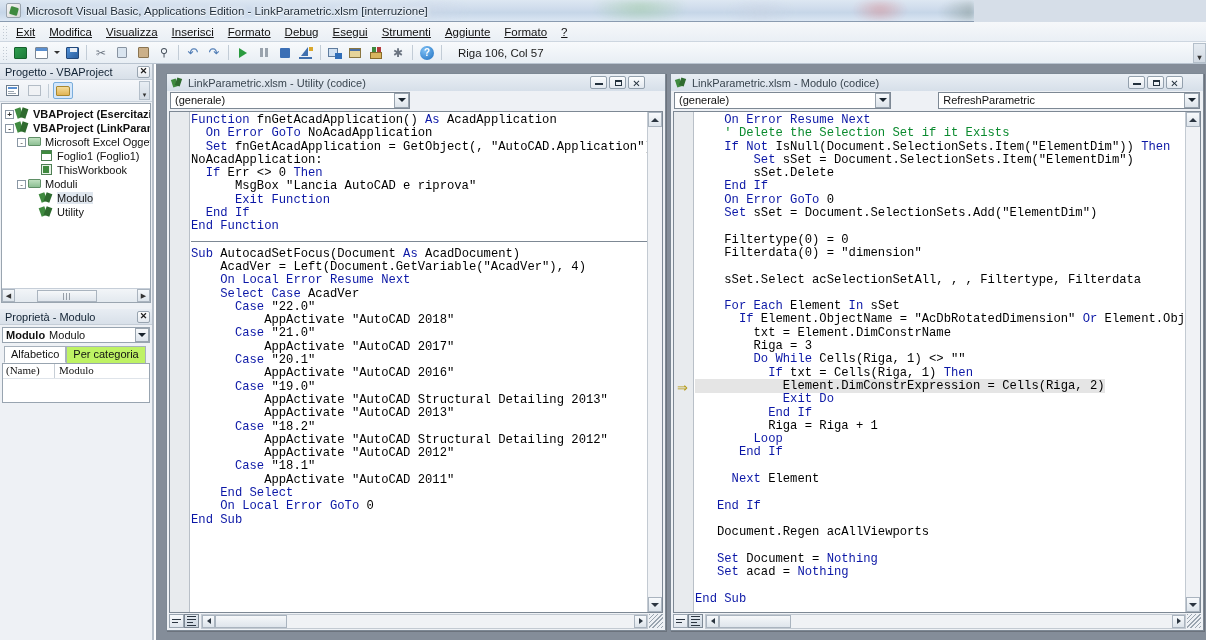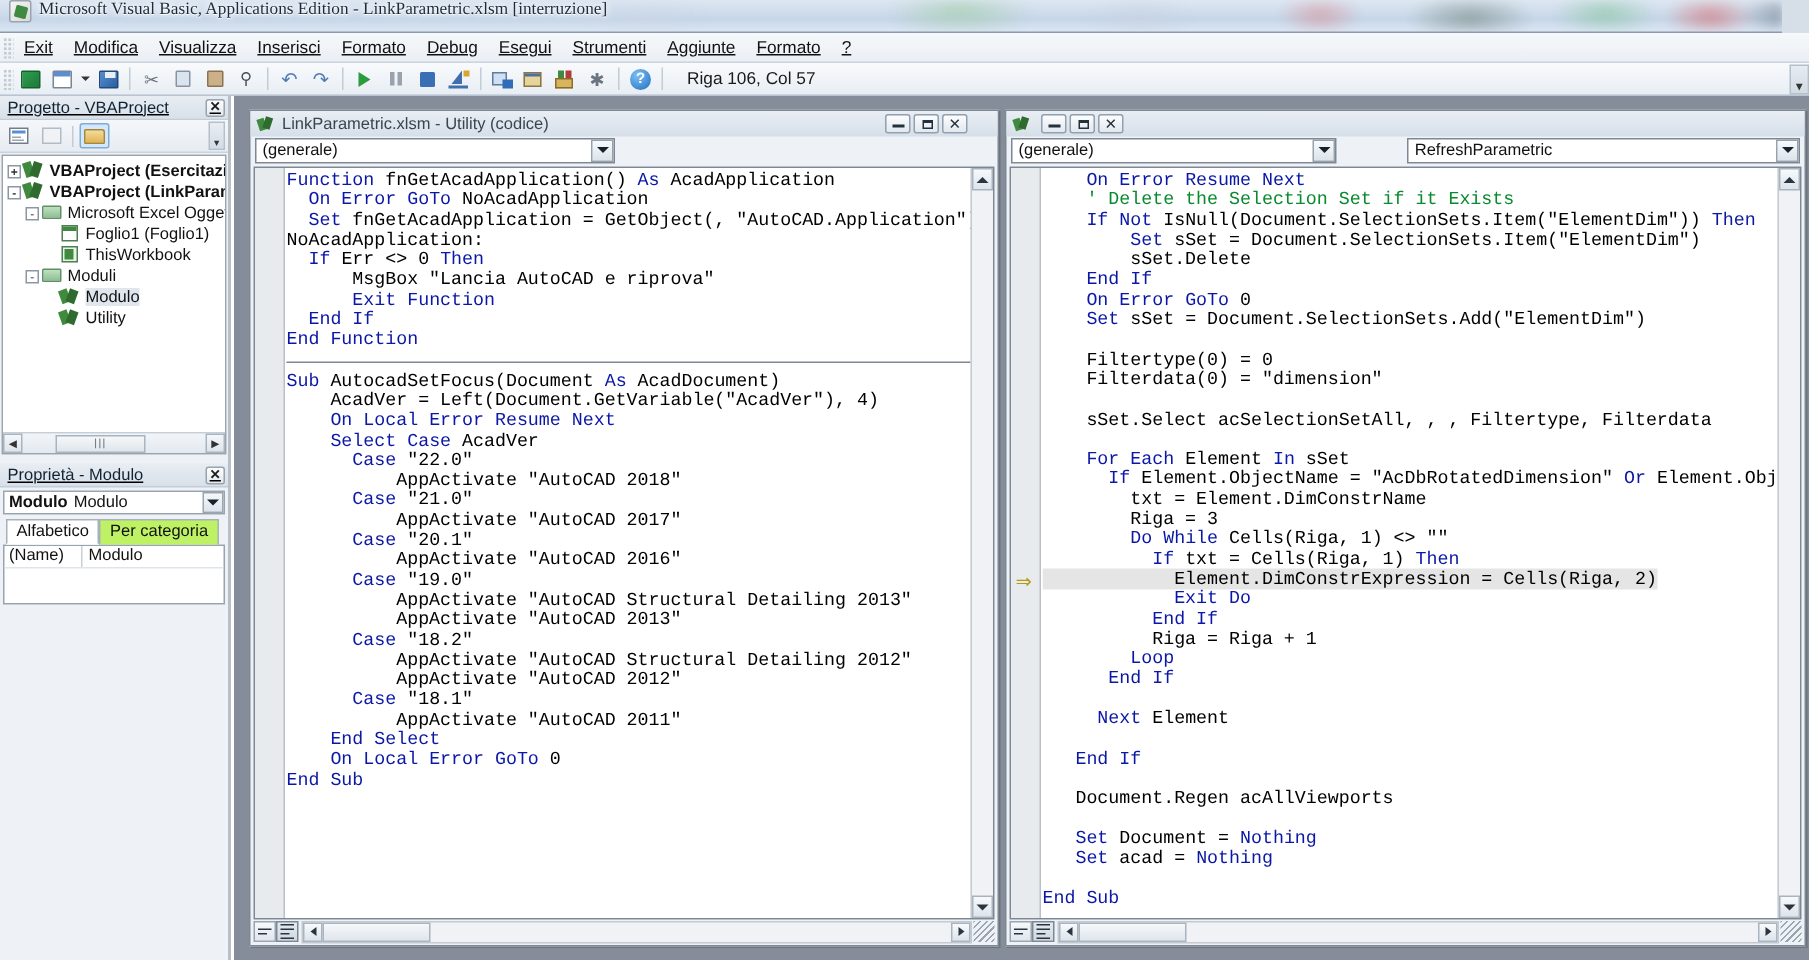--- a/index.html
+++ b/index.html
@@ -6,24 +6,24 @@
   html,body{
     width:1206px; height:640px; overflow:hidden;
     font-family:"Liberation Sans", sans-serif;
     font-size:11px;
     background:#d6dee8;
   }
   #app{ position:relative; width:1206px; height:640px; }
 
   
   .titlebar{
-    position:absolute; left:0; top:0; width:1188px; height:22px;
+    position:absolute; left:0; top:0; width:974px; height:22px;
     background:linear-gradient(to bottom,#dde7f2 0%,#cfdcec 40%,#c6d6e8 60%,#dbe6f3 100%);
     border-bottom:1px solid #8a9bb0;
-    display:flex; overflow:hidden;font-family:Liberation Serif, serif;
+    display:flex; align-items:center; overflow:hidden;
   }
   .blurdesk{
     position:absolute; inset:0;
     background:
       radial-gradient(ellipse 70px 26px at 640px 8px, rgba(150,200,150,.55), transparent 70%),
       radial-gradient(ellipse 50px 22px at 760px 12px, rgba(200,210,225,.6), transparent 70%),
       radial-gradient(ellipse 40px 20px at 880px 10px, rgba(220,110,110,.45), transparent 70%),
       radial-gradient(ellipse 60px 24px at 980px 12px, rgba(90,110,95,.5), transparent 70%),
       radial-gradient(ellipse 50px 22px at 1070px 9px, rgba(110,190,130,.5), transparent 70%),
       radial-gradient(ellipse 44px 20px at 1140px 11px, rgba(215,70,70,.5), transparent 70%),
@@ -72,21 +72,21 @@
            border:1px solid #b4bfca; display:flex;align-items:flex-end;justify-content:center; }
   .tb-end b{ font-size:8px; color:#333; line-height:8px; }
 
   
   .workspace{ position:absolute; left:0; top:64px; width:1206px; height:576px; background:#fff; }
 
   
   .dockpane{ position:absolute; left:0; top:0; width:154px; height:576px; background:#eef1f5;
              border-right:2px solid #b7c0ca; }
   .pane-cap{ height:16px; background:linear-gradient(to bottom,#e8edf3,#d8e0e9);
-             display:flex; align-items:center; padding:0 2px 0 5px; border-bottom:1px solid #c4cdd7;text-decoration:underline; }
+             display:flex; align-items:center; padding:0 2px 0 5px; border-bottom:1px solid #c4cdd7; }
   .pane-cap .t{ font-size:11px; color:#123; flex:1; white-space:nowrap; }
   .xbtn{ width:13px; height:12px; background:linear-gradient(to bottom,#fdfdfd,#e4e9ef);
          border:1px solid #98a4b0; border-radius:2px; display:flex;align-items:center;justify-content:center;
          font-size:9px; font-weight:bold; color:#1a1a1a; line-height:9px; font-family:"Liberation Sans",sans-serif; }
   .pane-tb{ height:22px; background:linear-gradient(to bottom,#f5f7fa,#e7ecf2); display:flex; align-items:center;
             gap:2px; padding:0 2px; border-bottom:1px solid #c9d2dc; }
   .pbt{ width:20px;height:17px; border:1px solid transparent; border-radius:2px;
         display:flex;align-items:center;justify-content:center; }
   .pbt.sel{ background:#d4e7fb; border-color:#7aaddb; }
   .pbt-sep{ width:1px;height:14px;background:#c2ccd6;margin:0 2px; }
@@ -111,21 +111,21 @@
             font-size:7px; color:#5a6470; letter-spacing:1px; }
 
   .prop-sel{ margin:2px 2px 0; height:16px; background:#fff; border:1px solid #98a4b0;
              display:flex; align-items:center; font-size:11px; color:#111; padding-left:3px; }
   .prop-sel .dd{ margin-left:auto; width:14px;height:14px; background:linear-gradient(to bottom,#f7f9fb,#dde4ec);
              border:1px solid #9aa5b0; display:flex;align-items:center;justify-content:center; }
   .ptabs{ display:flex; margin:3px 0 0 4px; font-size:11px; }
   .ptab{ padding:1px 6px 2px; border:1px solid #a7b1bc; border-bottom:none; background:#bef264; color:#111; }
   .ptab.active{ background:#fff; border-bottom:1px solid #fff; position:relative; z-index:2; }
   .pgrid{ margin:0 2px 2px; background:#fff; border:1px solid #98a4b0; height:40px; }
-  .pgrow{ display:flex; height:15px; border-bottom:1px solid #dfe4ea; font-size:11px; }
+  .pgrow{ display:flex; height:15px; border-bottom:1px solid #dfe4ea; font-size:11px;font-family:Liberation Serif, serif; }
   .pgk{ width:52px; padding-left:3px; color:#111; border-right:1px solid #c7ced6; }
   .pgv{ padding-left:4px; color:#111; }
 
   
   .mdi{ position:absolute; left:156px; top:0; right:0; bottom:0; background:#848d99; }
 
   
   .cwin{ position:absolute; background:#eef1f5; border:1px solid #7d8894;
          box-shadow:1px 1px 0 rgba(0,0,0,.18); display:flex; flex-direction:column; }
   .cw-cap{ height:17px; background:linear-gradient(to bottom,#e9eef4,#d6dfe9);
@@ -495,20 +495,21 @@
           <div class="grip"></div>
         </div>
       </div>
 
       <div class="cwin" style="left:514px; top:9px; width:534px; height:558px;">
         <div class="cw-cap">
           <div class="ico">
             <div style="position:absolute;left:1px;top:2px;width:5px;height:8px;background:#3f8a3f;transform:rotate(-18deg);"></div>
             <div style="position:absolute;left:5px;top:1px;width:5px;height:8px;background:#2f6b2f;transform:rotate(18deg);"></div>
           </div>
+          <div class="t">LinkParametric.xlsm - Modulo (codice)</div>
           <div class="cwbtn">
               <div class="g-min"></div>
             </div>
           <div class="cwbtn">
               <div class="g-max"></div>
             </div>
           <div class="cwbtn">
               <div class="g-cl">✕</div>
             </div>
         </div>

